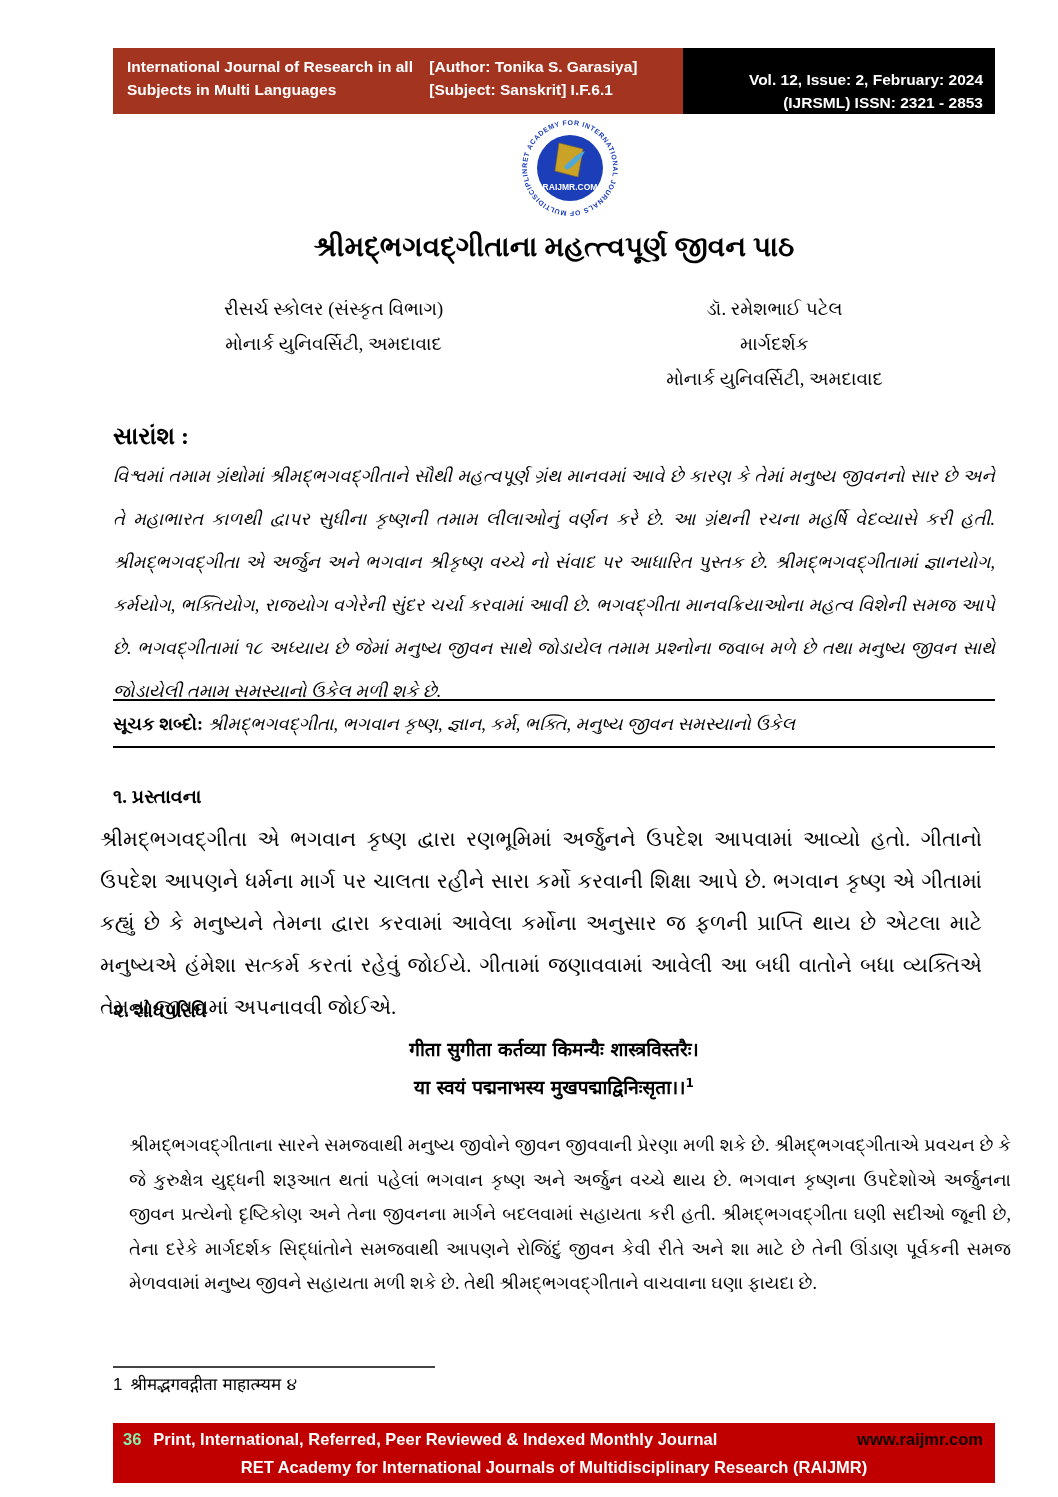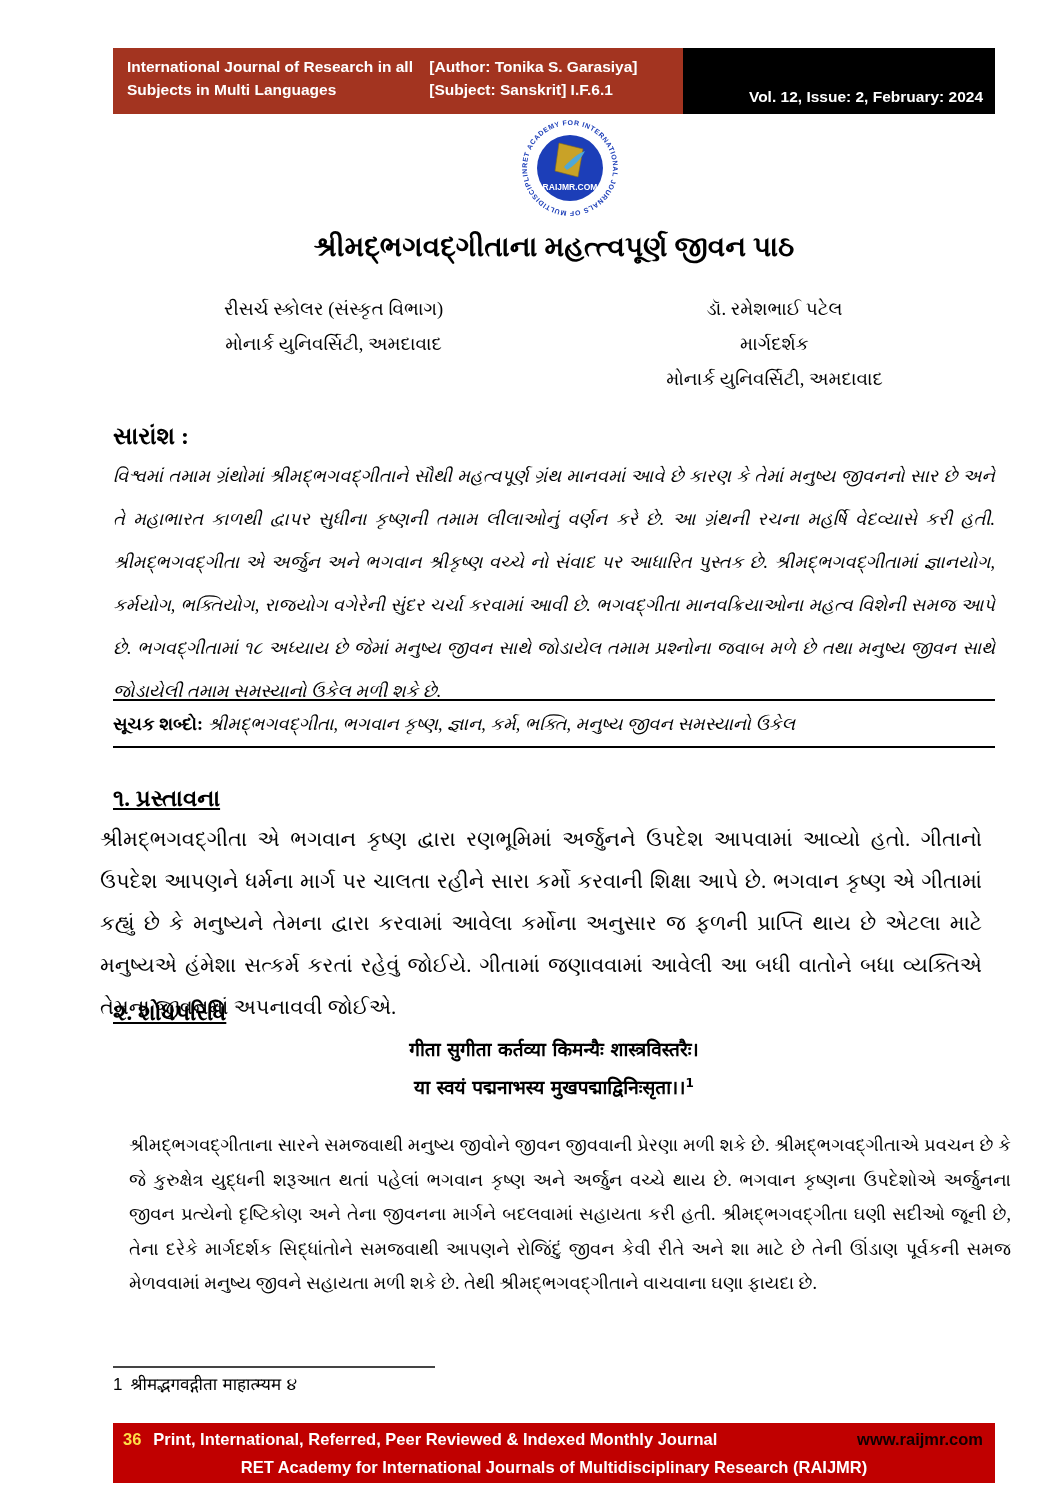--- a/index.html
+++ b/index.html
@@ -7,73 +7,74 @@
     position:relative;width:1058px;height:1497px;background:#ffffff;
     margin:0 auto;color:#000;font-family:"Liberation Serif", serif;overflow:hidden;
   }
   .abs{position:absolute;}
   
   .header{left:113px;top:48px;width:882px;height:66px;display:flex;
     font-family:"Liberation Sans", sans-serif;font-weight:bold;}
   .header-left{flex:1;background:#A33420;color:#fff;padding:7px 14px 6px;
     display:flex;flex-direction:row;justify-content:flex-end;font-size:15.5px;line-height:1.5;}
   .header-right{width:288px;background:#000;color:#fff;text-align:right;
-    padding:20px 12px 6px;display:flex;flex-direction:column;justify-content:flex-end;
+    padding:20px 12px 6px;display:flex;flex-direction:column;justify-content:flex-start;
     font-size:15.5px;line-height:1.5;}
   
   .logo{left:517px;top:115px;width:106px;height:106px;}
   
   .article-title{left:113px;top:231px;width:882px;text-align:center;
     font-size:28px;font-weight:bold;}
   .authors{left:113px;top:292px;width:882px;display:flex;}
   .author-col{flex:1;text-align:center;font-size:18.5px;line-height:35px;}
   
   .abstract-heading{left:113px;top:423px;font-size:24px;font-weight:bold;}
   .abstract-body{left:113px;top:455px;width:882px;font-size:18px;font-style:italic;
     line-height:43px;text-align:justify;font-family:Liberation Serif, serif;}
   
   .rule{left:113px;width:882px;border-top:2px solid #000;height:0;}
   .rule1{top:699px;} .rule2{top:746px;}
   .keywords{left:113px;top:708px;width:882px;font-size:18px;line-height:32px;}
   .kw-label{font-weight:bold;font-style:normal;}
   .kw-text{font-style:italic;}
   
-  .sec-heading{font-size:23px;font-weight:bold;text-decoration:underline;}
+  .sec-heading{font-size:19px;font-weight:bold;}
   .s1-heading{left:113px;top:786px;}
   .s1-body{left:100px;top:818px;width:882px;font-size:21px;line-height:42px;text-align:justify;}
   .s2-heading{left:113px;top:1000px;}
   .verse{left:113px;top:1032px;width:882px;text-align:center;
     font-family:"DejaVu Sans", sans-serif;font-weight:bold;font-size:19px;line-height:34px;}
   .verse sup{font-size:12px;}
   .s2-body{left:113px;top:1128px;width:882px;font-size:18px;line-height:34.5px;text-align:justify;margin-left:16px;}
   
   .fn-rule{left:113px;top:1366px;width:322px;border-top:2px solid #444;height:0;}
   .footnote{left:113px;top:1372px;width:882px;font-size:17px;
     font-family:"DejaVu Sans", sans-serif;}
   .fn-marker{font-family:"Liberation Sans", sans-serif;margin-right:8px;}
   
   .footer{left:113px;top:1423px;width:882px;height:60px;background:#C00000;color:#fff;
     font-family:"Liberation Sans", sans-serif;font-weight:bold;font-size:16.5px;line-height:28px;}
   .footer-row1{display:flex;padding:2px 12px 0 10px;}
-  .footer-page{color:#fde047;margin-right:12px;}
+  .footer-page{color:#86efac;margin-right:12px;}
   .footer-site{margin-left:auto;color:#120000;text-decoration:none;}
   .footer-row2{text-align:center;}
 </style>
 </head>
 <body>
 
 <div class="page">
 
   <div class="abs header">
     <div class="header-left">
       <div>International Journal of Research in all Subjects in Multi Languages</div>
       <div>[Author: Tonika S. Garasiya] [Subject: Sanskrit] I.F.6.1</div>
     </div>
     <div class="header-right">
       <div>Vol. 12, Issue: 2, February: 2024</div>
+      <div>(IJRSML) ISSN: 2321 - 2853</div>
     </div>
   </div>
 
   <div class="abs logo">
     <svg width="106" height="106" viewBox="0 0 106 106">
       <circle cx="53" cy="53" r="52" fill="#ffffff"></circle>
       <defs>
         <path id="ringPath" d="M 10 53 A 43 43 0 1 1 96 53 A 43 43 0 1 1 10 53"></path>
       </defs>
       <text font-family="Liberation Sans, sans-serif" font-size="7" font-weight="bold" fill="#1C3EB8" letter-spacing="0.6">

